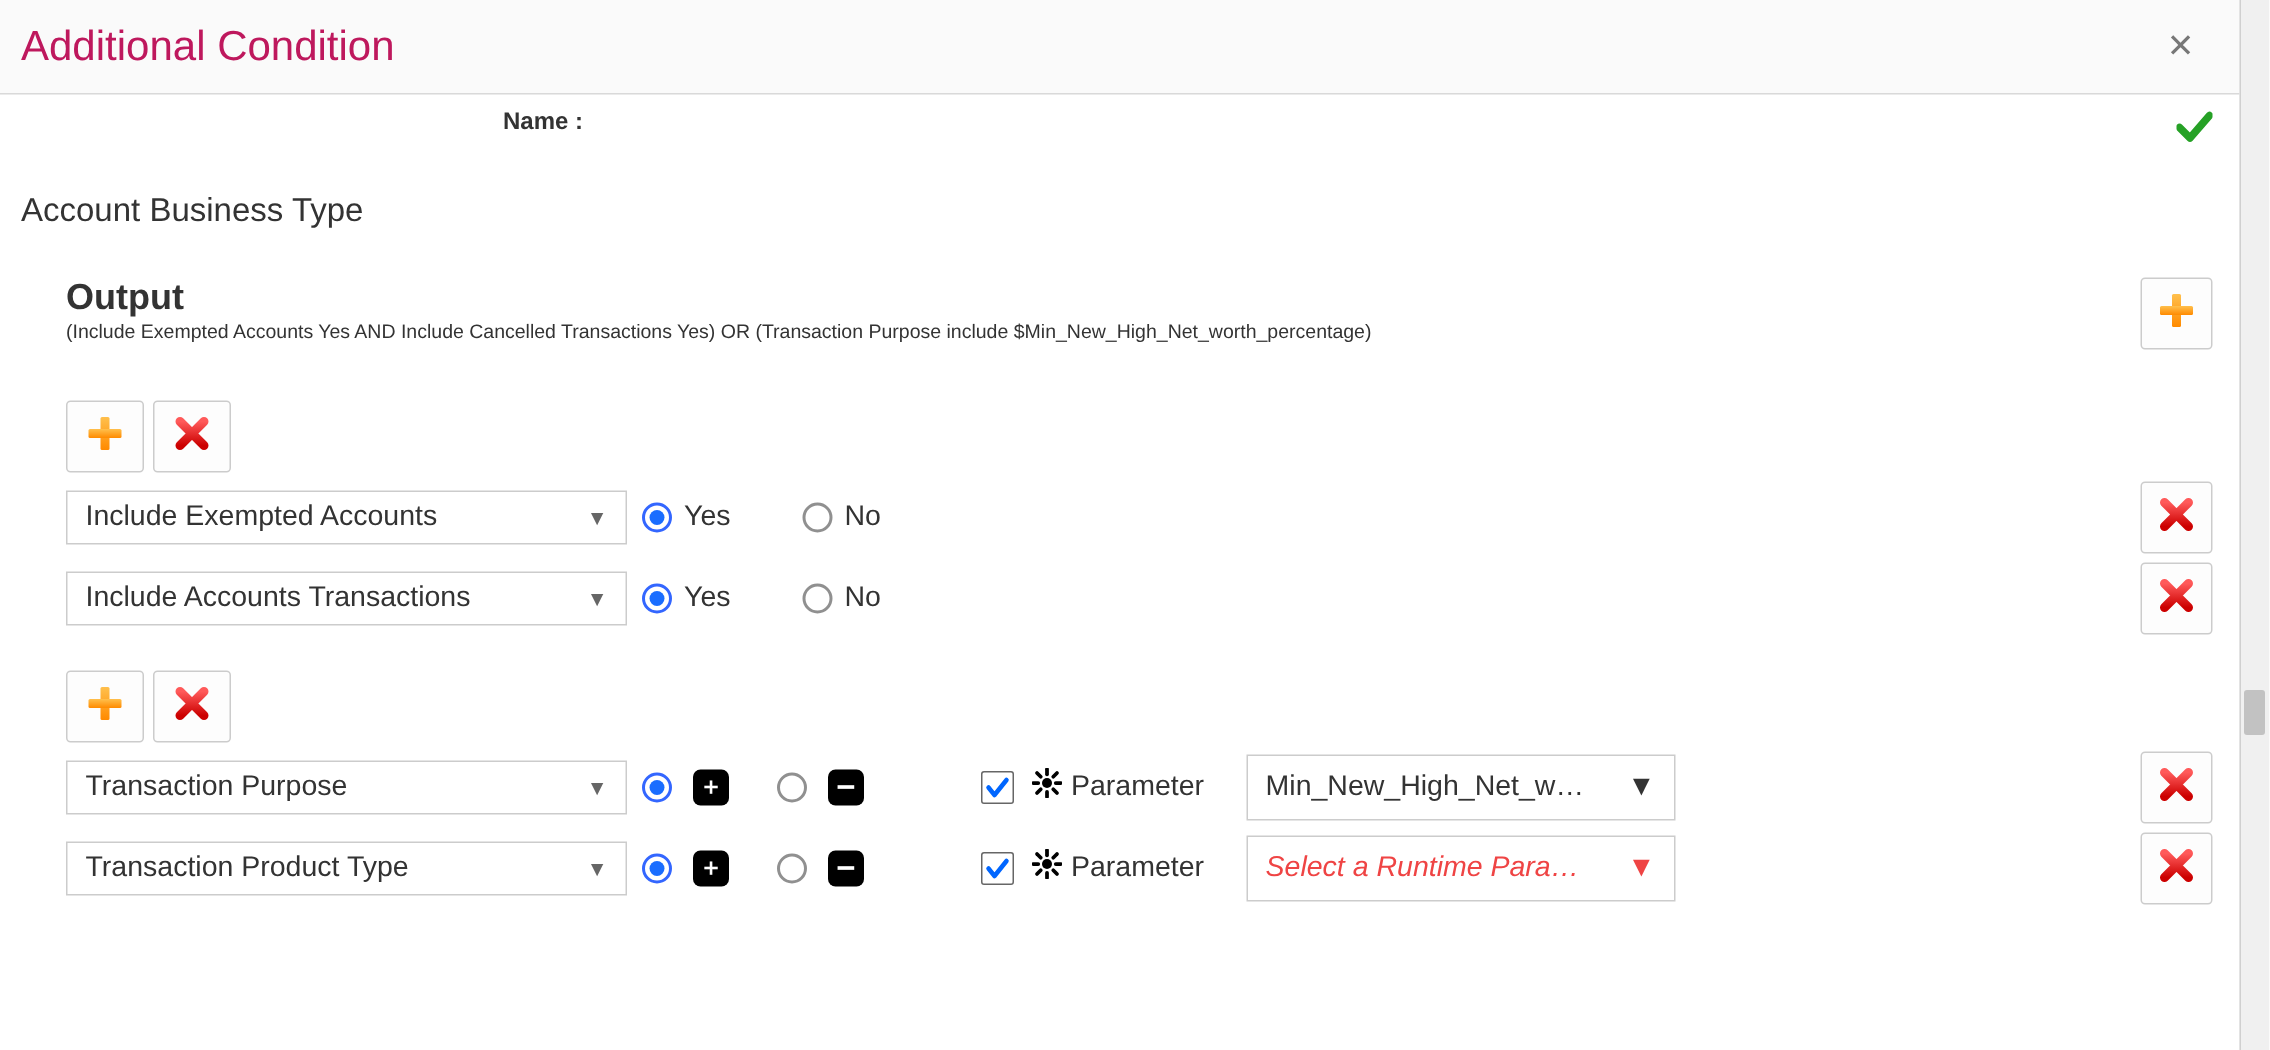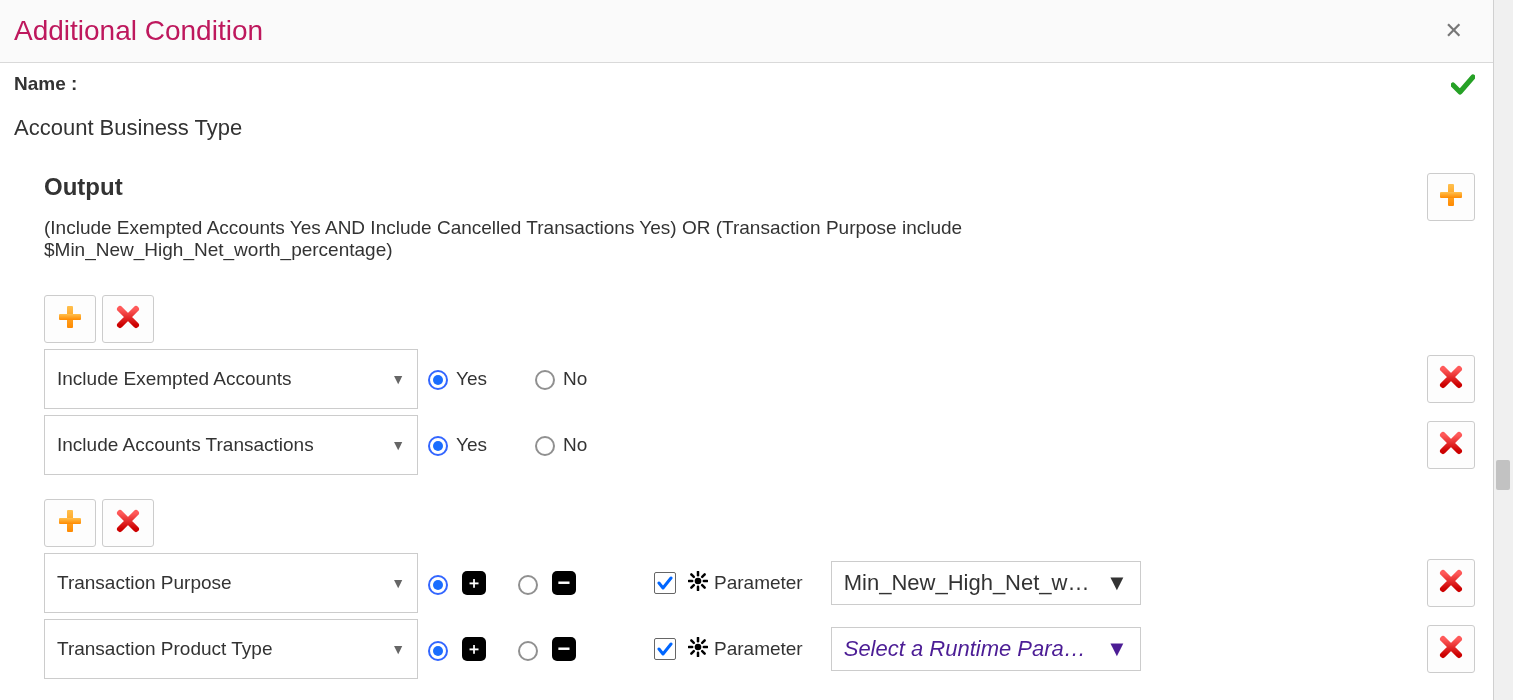--- a/index.html
+++ b/index.html
@@ -40,54 +40,54 @@
     font-size:22px; color:#777; cursor:pointer; padding:4px 8px;
     font-weight:300;
   }
 
   .body { padding:10px 18px 10px 14px; }
 
   .info-row { display:flex; }
   .info-col-name { flex:0 0 696px; }
   .info-col-value { flex:0 0 420px; display:flex; flex-direction:column; }
   .info-col-check { flex:1; text-align:right; }
-  .field-label { font-weight:600; font-size:19px; margin-bottom:20px; }
+  .field-label { font-weight:600; font-size:16px; margin-bottom:36px;text-align:center; }
   .field-value { font-size:22px; }
   .value-text { font-size:19px; max-width:360px; }
 
   .check-green svg { width:24px; height:24px; }
 
   .output-section { margin:32px 0 0 30px; }
   .output-header { display:flex; justify-content:space-between; align-items:flex-start; }
   .output-label { font-weight:600; font-size:24px; }
-  .output-expr { font-size:19px; max-width:990px; margin-top:16px; }
+  .output-expr { font-size:13px; max-width:990px; margin-top:0; }
   .btn-icon {
     width:48px; height:48px; border:1px solid #cccccc; background:#fdfdfd;
     border-radius:3px; display:inline-flex; align-items:center; justify-content:center;
     cursor:pointer;
   }
   .btn-icon.small { width:52px; height:48px; }
 
   .icon-plus svg, .icon-x svg { width:26px; height:26px; }
 
   .group { margin-top:34px; }
   .group-btns { display:flex; gap:6px; margin-bottom:6px; }
 
   .rule-row {
     display:flex; align-items:center; gap:10px; margin-top:6px;
   }
   .rule-select {
-    width:374px; height:60px; border:1px solid #cccccc; background:#fff;
+    width:374px; height:36px; border:1px solid #cccccc; background:#fff;
     display:flex; align-items:center; justify-content:space-between;
     padding:0 12px; font-size:19px; cursor:pointer;
   }
   .rule-select .caret { color:#666; font-size:14px; }
 
   .radio-group { display:flex; align-items:center; gap:14px; }
-  .radio-item { display:flex; align-items:flex-end; gap:8px; }
+  .radio-item { display:flex; align-items:center; gap:8px; }
   .radio-outer {
     width:20px; height:20px; border:2px solid #3366ff; border-radius:50%;
     display:flex; align-items:center; justify-content:center; cursor:pointer;
   }
   .radio-outer.unchecked { border-color:#909090; }
   .radio-inner { width:10px; height:10px; background:#1a6dff; border-radius:50%; }
   .radio-label { font-size:19px; }
 
   .op-badge {
     width:24px; height:24px; border-radius:5px; background:#000;
@@ -100,26 +100,26 @@
   .checkbox-item { display:flex; align-items:center; gap:6px; margin-left:68px; }
   .chk-box {
     width:22px; height:22px; border:1px solid #666; border-radius:2px;
     display:flex; align-items:center; justify-content:center; cursor:pointer;
   }
   .chk-box svg { width:16px; height:16px; }
   .gear { font-size:20px; margin-left:6px; }
   .param-label { font-size:19px; }
 
   .param-select {
-    width:310px; height:44px; border:1px solid #cccccc; background:#fff;
+    width:286px; height:44px; border:1px solid #cccccc; background:#fff;
     display:flex; align-items:center; justify-content:space-between;
-    padding:0 12px; font-size:22px; cursor:pointer; margin-left:18px;
+    padding:0 12px; font-size:19px; cursor:pointer; margin-left:18px;
     overflow:hidden; white-space:nowrap;
   }
-  .param-select.placeholder { color:#4c1d95; font-style:italic; }
+  .param-select.placeholder { color:#ef4444; font-style:italic; }
   .param-select .txt { overflow:hidden; text-overflow:ellipsis; }
 
   .rule-remove { margin-left:auto; }
 </style>
 </head>
 <body>
 
 <svg width="0" height="0" style="position:absolute">
   <defs>
     <linearGradient id="plusGrad" x1="0" y1="0" x2="0" y2="1">

